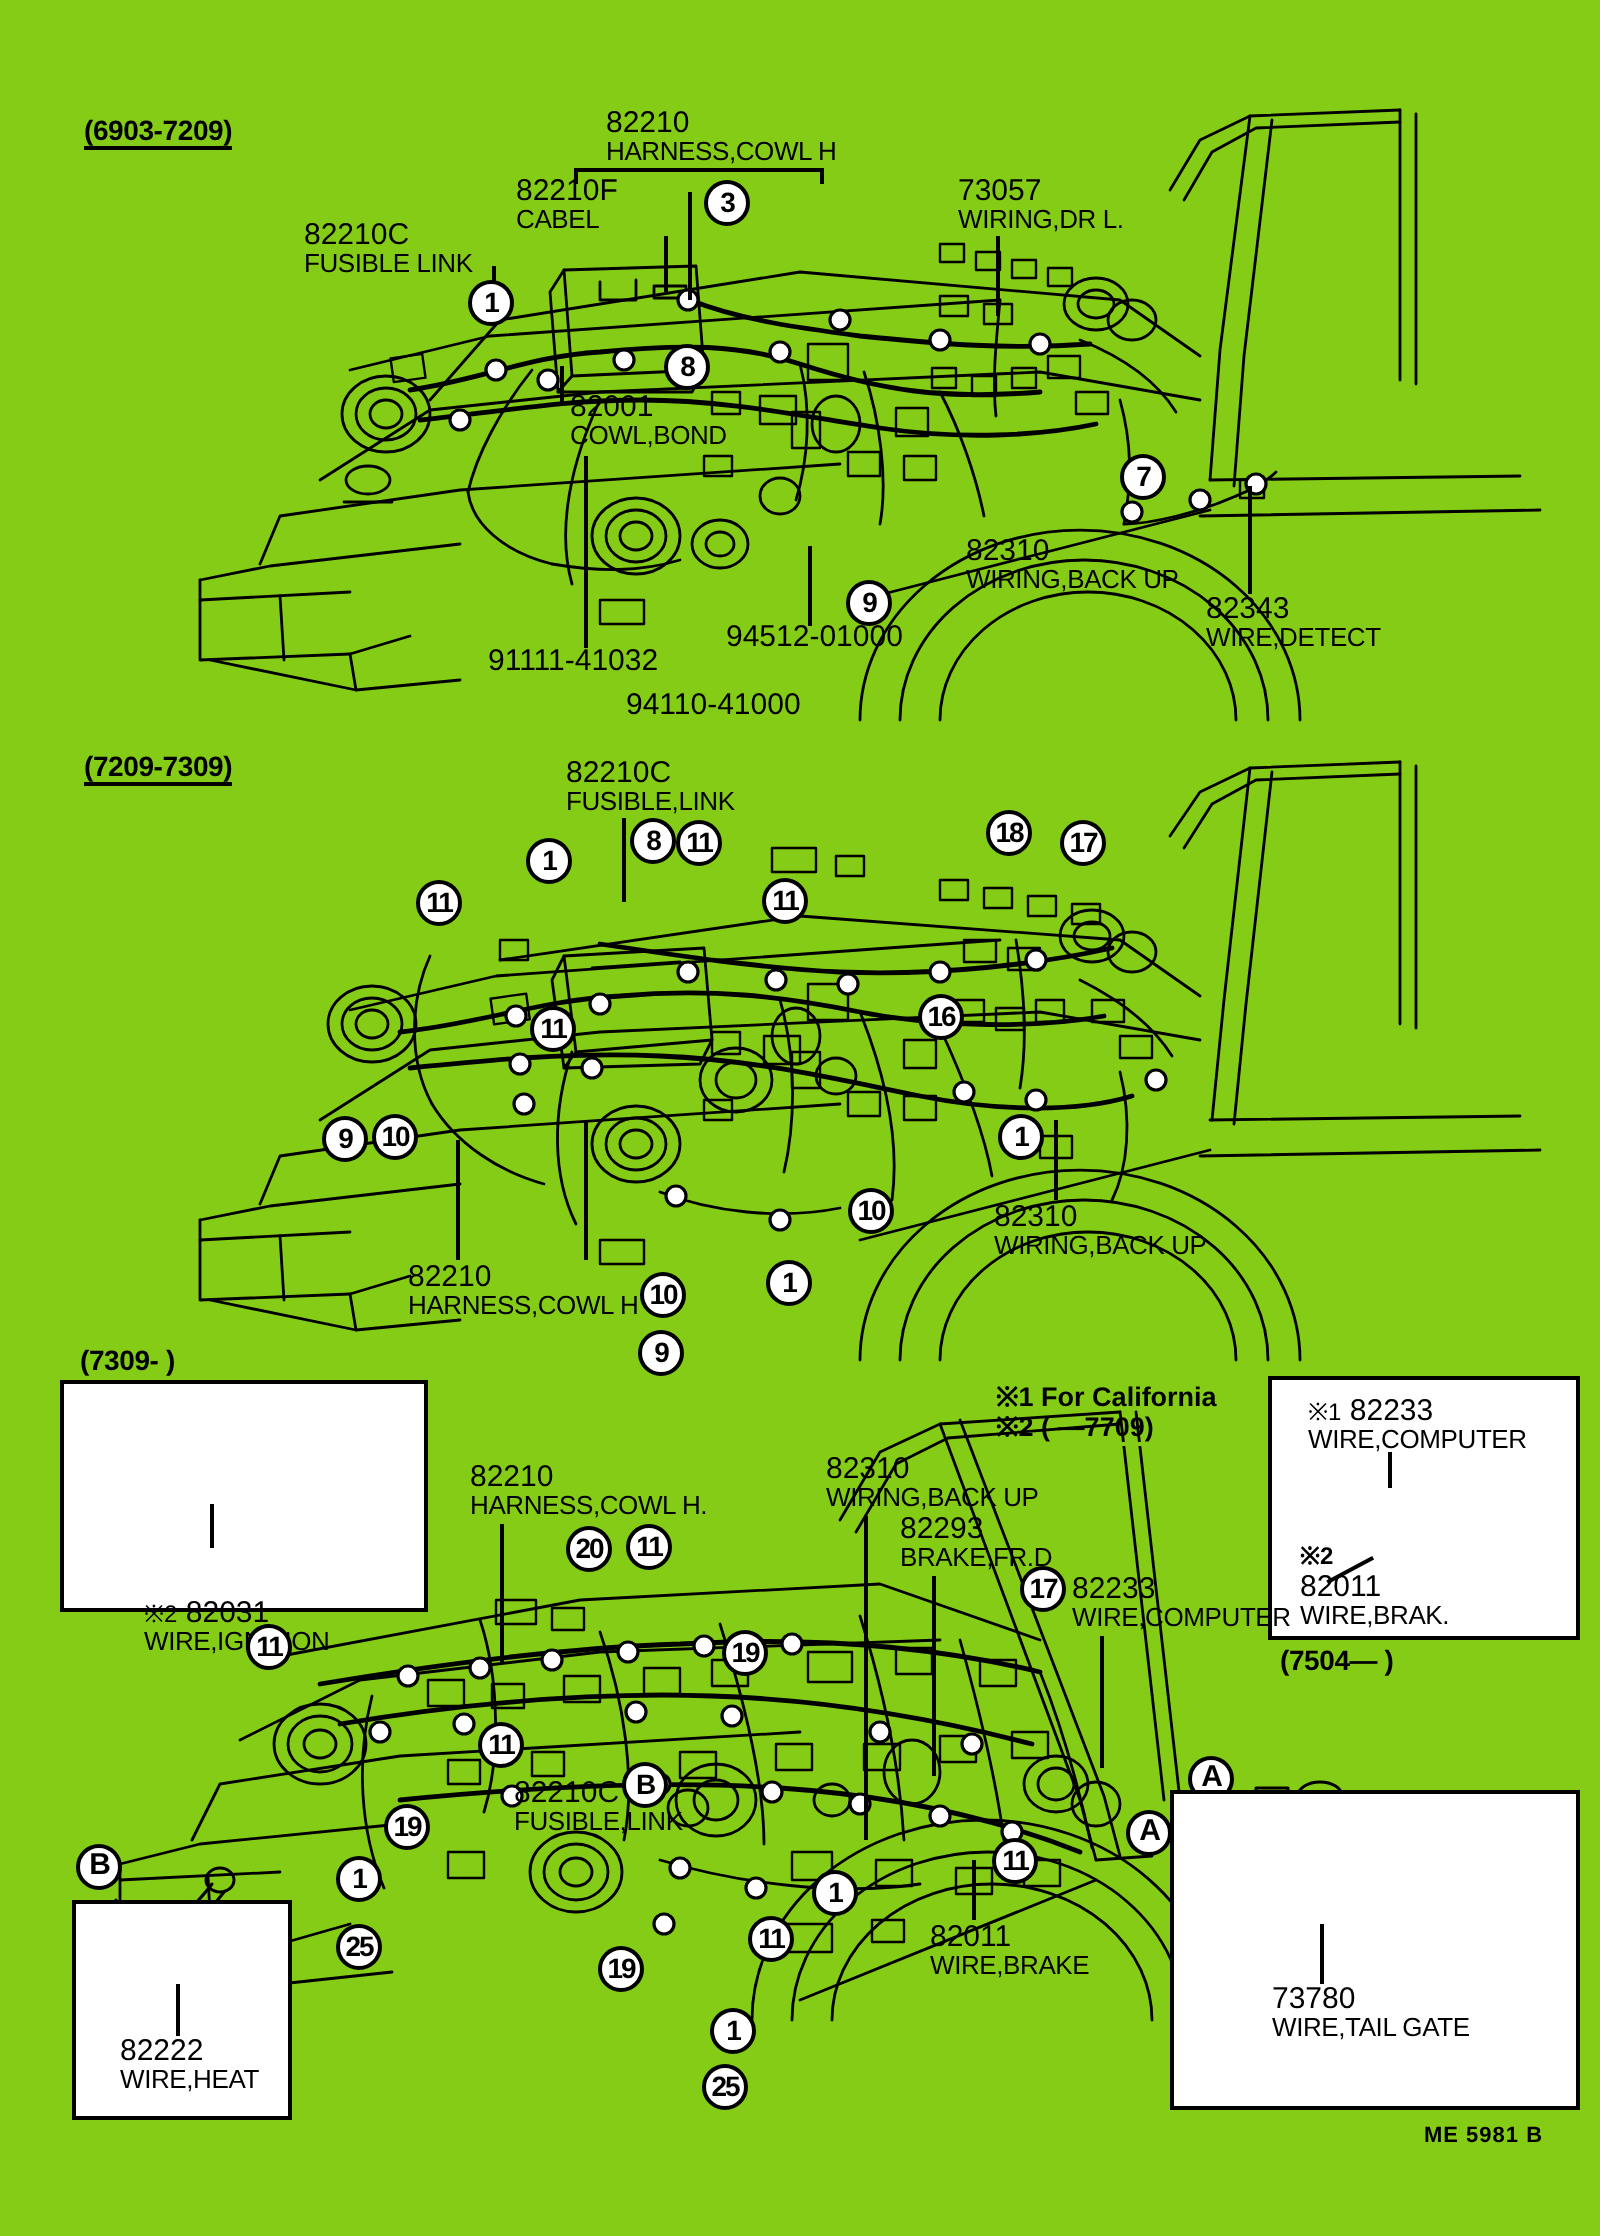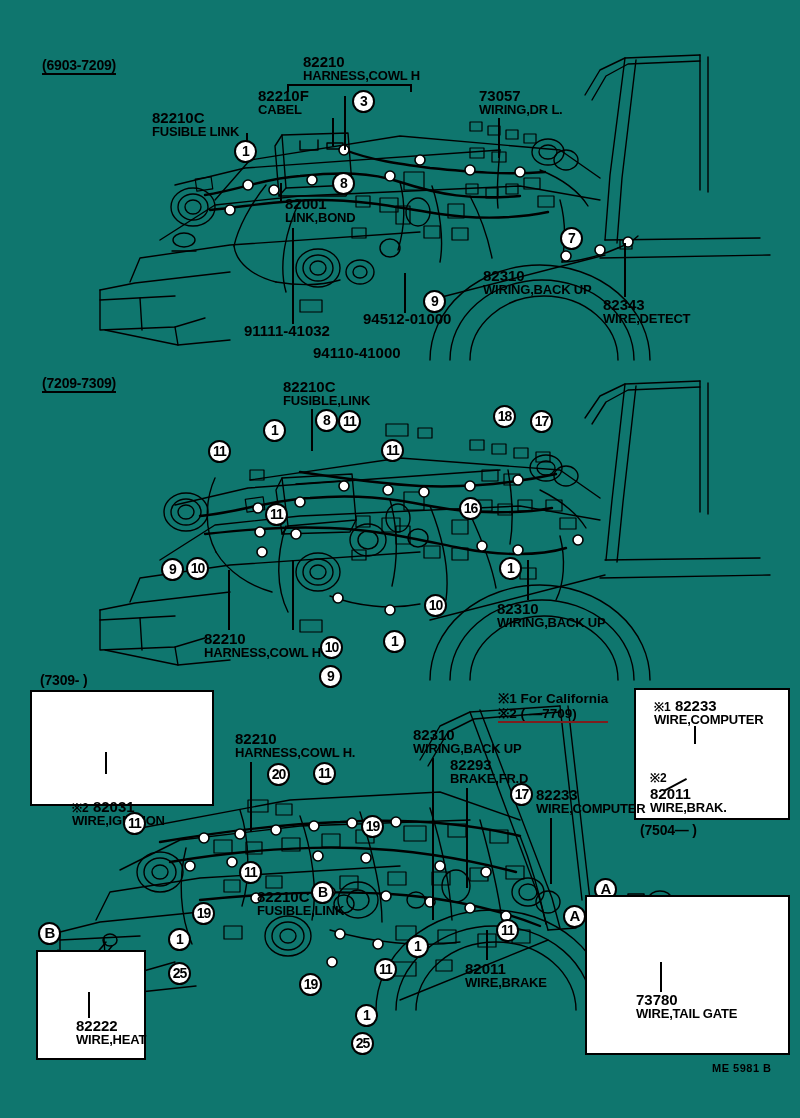--- a/index.html
+++ b/index.html
@@ -6,26 +6,26 @@
   html,body{margin:0;padding:0;background:#fff;}
   body{
     font-family:"Liberation Sans", sans-serif;
     color:#000;
     -webkit-font-smoothing:none;
   }
   #sheet{
     position:relative;
     width:800px;
     height:1118px;
-    background:#0f766e;
+    background:#84cc16;
     overflow:hidden;
   }
   .lbl{
     position:absolute;
-    font-weight:bold;
+    font-weight:normal;
     line-height:1.02;
     letter-spacing:-0.3px;
     white-space:nowrap;
   }
   .lbl .pn{display:block;font-size:15px;letter-spacing:0px;}
   .lbl .dsc{display:block;font-size:13px;letter-spacing:-0.2px;}
   .panel-head{
     position:absolute;
     font-weight:bold;
     font-size:14px;
@@ -59,21 +59,21 @@
     background:#fff;
     box-sizing:border-box;
   }
   .note{
     position:absolute;
     font-weight:bold;
     font-size:13.5px;
     line-height:1.12;
     white-space:nowrap;
   }
-  .note.ul{border-bottom:2px solid #7f1d1d;}
+  .note.ul{border-bottom:2px solid #84cc16;}
   .code{
     position:absolute;
     font-weight:bold;
     font-size:11px;
     letter-spacing:0.5px;
   }
   .star{font-size:12px;}
   svg{position:absolute;top:0;left:0;overflow:visible;}
   .art{position:absolute;top:0;left:0;width:800px;height:1118px;pointer-events:none;}
 </style>
@@ -475,21 +475,21 @@
   <div class="leader" style="left:344px;top:96px;height:54px;"></div>
 
   <div class="lbl" style="left:479px;top:88px;">
     <span class="pn">73057</span>
     <span class="dsc">WIRING,DR L.</span>
   </div>
   <div class="leader" style="left:498px;top:118px;height:40px;"></div>
 
   <div class="lbl" style="left:285px;top:196px;">
     <span class="pn">82001</span>
-    <span class="dsc">LINK,BOND</span>
+    <span class="dsc">COWL,BOND</span>
   </div>
   <div class="leader" style="left:280px;top:183px;height:18px;"></div>
 
   <div class="lbl" style="left:244px;top:323px;">
     <span class="pn">91111-41032</span>
   </div>
   <div class="leader" style="left:292px;top:228px;height:96px;"></div>
 
   <div class="lbl" style="left:363px;top:311px;">
     <span class="pn">94512-01000</span>
@@ -611,21 +611,21 @@
     <span class="pn">82210C</span>
     <span class="dsc">FUSIBLE,LINK</span>
   </div>
 
   <div class="lbl" style="left:465px;top:961px;">
     <span class="pn">82011</span>
     <span class="dsc">WIRE,BRAKE</span>
   </div>
   <div class="leader" style="left:486px;top:930px;height:30px;"></div>
 
-  <div class="cal" style="left:267px;top:763px;">20</div>
+  <div class="cal" style="left:283px;top:763px;">20</div>
   <div class="cal" style="left:313px;top:762px;">11</div>
   <div class="cal" style="left:123px;top:812px;">11</div>
   <div class="cal" style="left:361px;top:815px;">19</div>
   <div class="cal" style="left:510px;top:783px;">17</div>
   <div class="cal" style="left:239px;top:861px;">11</div>
   <div class="cal" style="left:192px;top:902px;">19</div>
   <div class="cal" style="left:168px;top:928px;">1</div>
   <div class="cal" style="left:496px;top:919px;">11</div>
   <div class="cal" style="left:406px;top:935px;">1</div>
   <div class="cal" style="left:168px;top:962px;">25</div>
@@ -640,21 +640,21 @@
 
   <div class="inset" style="left:585px;top:895px;width:205px;height:160px;"></div>
   <div class="lbl" style="left:636px;top:992px;">
     <span class="pn">73780</span>
     <span class="dsc">WIRE,TAIL GATE</span>
   </div>
   <div class="leader" style="left:660px;top:962px;height:30px;"></div>
 
   <div class="cal letter" style="left:38px;top:922px;">B</div>
   <div class="inset" style="left:36px;top:950px;width:110px;height:110px;"></div>
-  <div class="lbl" style="left:60px;top:1018px;margin-left:16px;">
+  <div class="lbl" style="left:60px;top:1018px;">
     <span class="pn">82222</span>
     <span class="dsc">WIRE,HEAT</span>
   </div>
   <div class="leader" style="left:88px;top:992px;height:26px;"></div>
 
   <div class="code" style="left:712px;top:1062px;">ME 5981 B</div>
 
 </div>
 
 </body></html>

